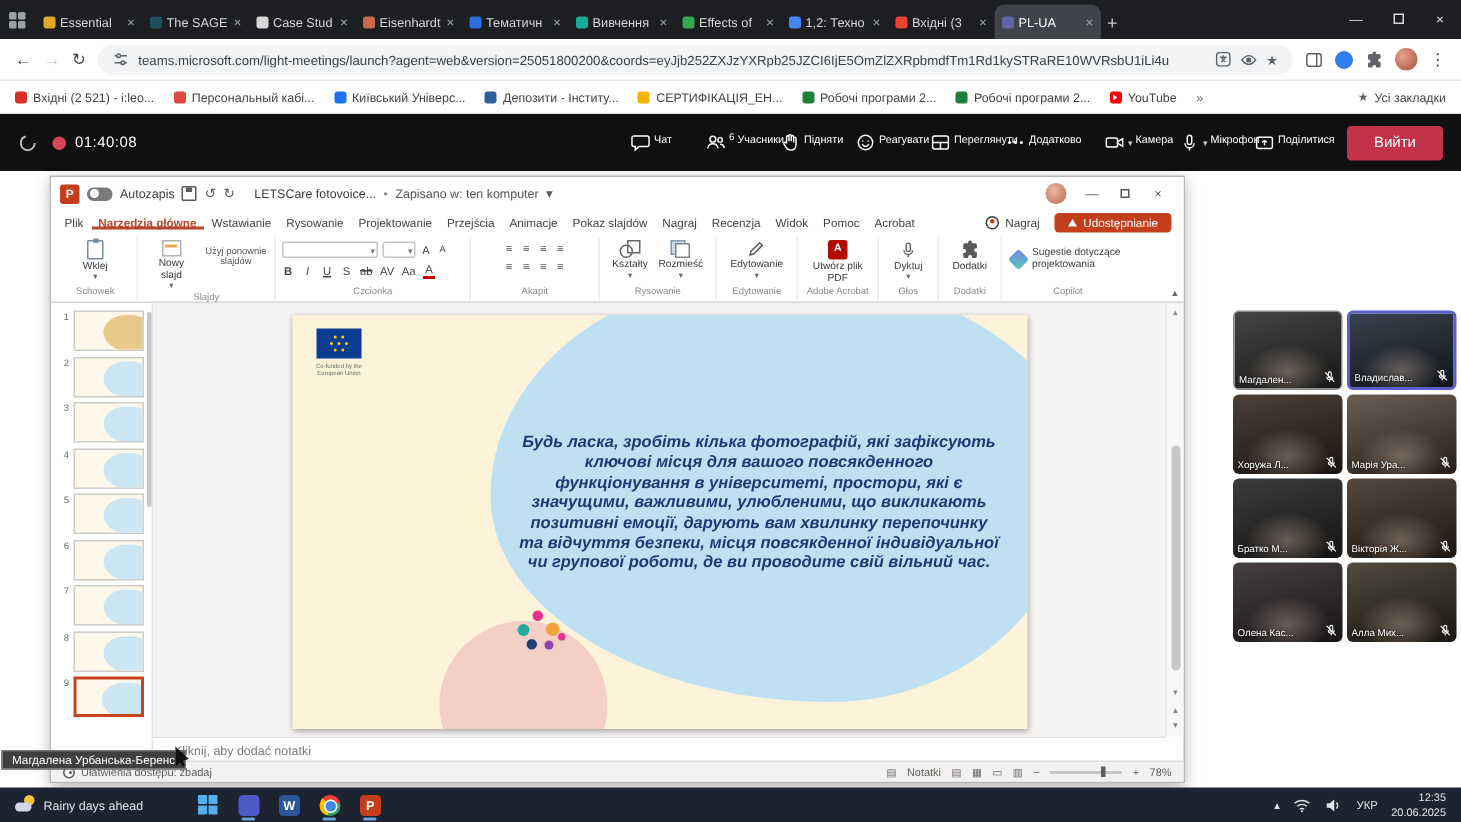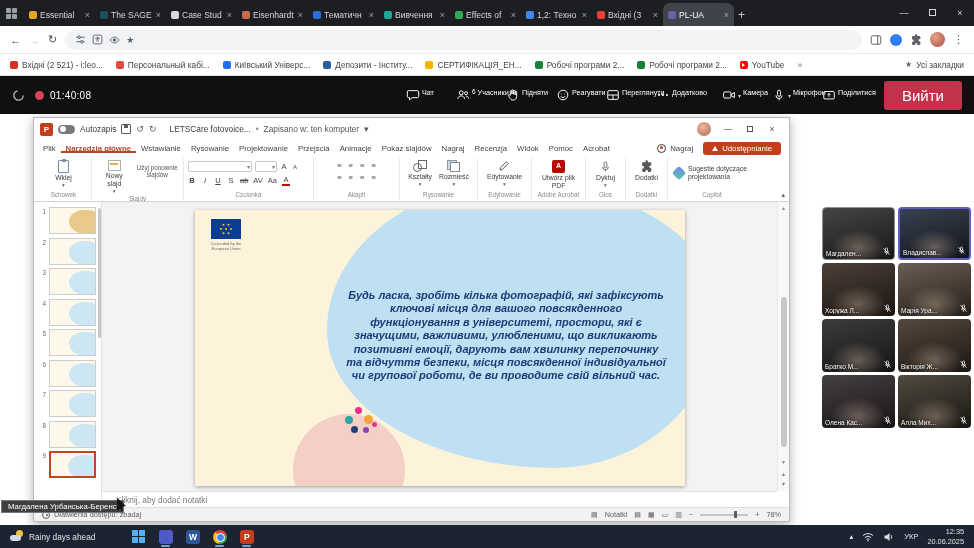--- a/index.html
+++ b/index.html
@@ -40,21 +40,21 @@
 .teamsbar{position:absolute;left:0;top:76px;width:100%;height:38px;background:#101010;display:flex;align-items:center;padding:0 12px;color:#fff}
 .tspin{margin-right:10px}
 .recdot{width:9px;height:9px;border-radius:50%;background:#d74453;margin-right:6px}
 .timer{font-size:10px;letter-spacing:.3px}
 .tctrls{margin-left:auto;display:flex;align-items:center}
 .tc{width:50px;display:flex;flex-direction:row;align-items:flex-start;gap:2px;font-size:7.2px;color:#fff}
 .tc .icr{display:flex;align-items:center;gap:2px;height:14px}
 .tc.gap{margin-left:16px}
 .badge{font-size:6.5px;position:relative;top:-4px}
 .chev{font-size:6px;color:#ccc}
-.leave{margin-left:12px;background:#c4314b;color:#fff;border:none;font-size:15px;padding:6px 18px;border-radius:3px;font-family:inherit}
+.leave{margin-left:12px;background:#c4314b;color:#fff;border:none;font-size:10px;padding:6px 18px;border-radius:3px;font-family:inherit}
 
 .ppt{position:absolute;left:33px;top:117px;width:757px;height:405px;background:#fff;border:1px solid #b9b9b9;box-shadow:0 3px 10px rgba(0,0,0,.3)}
 .ptitle{position:relative;height:22px;display:flex;align-items:center;gap:5px;padding:0 6px;font-size:8.3px;color:#3b3b3b;background:#fff}
 .plogo{width:13px;height:13px;border-radius:2px;background:#c43e1c;color:#fff;font-size:8px;font-weight:bold;display:flex;align-items:center;justify-content:center}
 .toggle{width:17px;height:9px;border-radius:5px;background:#7a7a7a;position:relative;flex:0 0 auto}
 .toggle:after{content:"";position:absolute;left:1.5px;top:1.5px;width:6px;height:6px;border-radius:50%;background:#fff}
 .floppy{width:10px;height:10px;border:1px solid #5a5a5a;border-radius:1px;position:relative}
 .floppy:after{content:"";position:absolute;left:2px;top:0;width:4px;height:3px;background:#5a5a5a}
 .qat{color:#5a5a5a;font-size:9px}
 .tname{margin-left:8px;white-space:nowrap}
@@ -240,20 +240,21 @@
   <div class="addrbar">
     <span class="nav">←</span>
     <span class="nav dis">→</span>
     <span class="nav">↻</span>
     <div class="urlpill">
       <svg width="11" height="11" viewBox="0 0 12 12" stroke="#5f6368" fill="none" stroke-width="1.1">
           <path d="M1.5 3.5h9M1.5 8.5h9"></path>
           <circle cx="4.5" cy="3.5" r="1.3" fill="#fff"></circle>
           <circle cx="7.5" cy="8.5" r="1.3" fill="#fff"></circle>
         </svg>
+      <span class="url">teams.microsoft.com/light-meetings/launch?agent=web&amp;version=25051800200&amp;coords=eyJjb252ZXJzYXRpb25JZCI6IjE5OmZlZXRpbmdfTm1Rd1kySTRaRE10WVRsbU1iLi4u</span>
       <svg width="11" height="11" viewBox="0 0 12 12" fill="none" stroke="#5f6368" stroke-width="1">
           <rect x="1.2" y="1.2" width="9.6" height="9.6" rx="2"></rect>
           <path d="M3.5 4.5h5M6 3v1.5M4.5 8c1-.8 2.5-2 3-3.5M7.5 8C6.5 7.2 5.5 6 5 5"></path>
         </svg>
       <svg width="11" height="8" viewBox="0 0 12 8" fill="none" stroke="#5f6368">
           <path d="M1 4c1.7-2.2 3.3-3.2 5-3.2S9.3 1.8 11 4C9.3 6.2 7.7 7.2 6 7.2S2.7 6.2 1 4z"></path>
           <circle cx="6" cy="4" r="1.4" fill="#5f6368"></circle>
         </svg>
       <span style="color:#5f6368;font-size:9px">★</span>
     </div>

